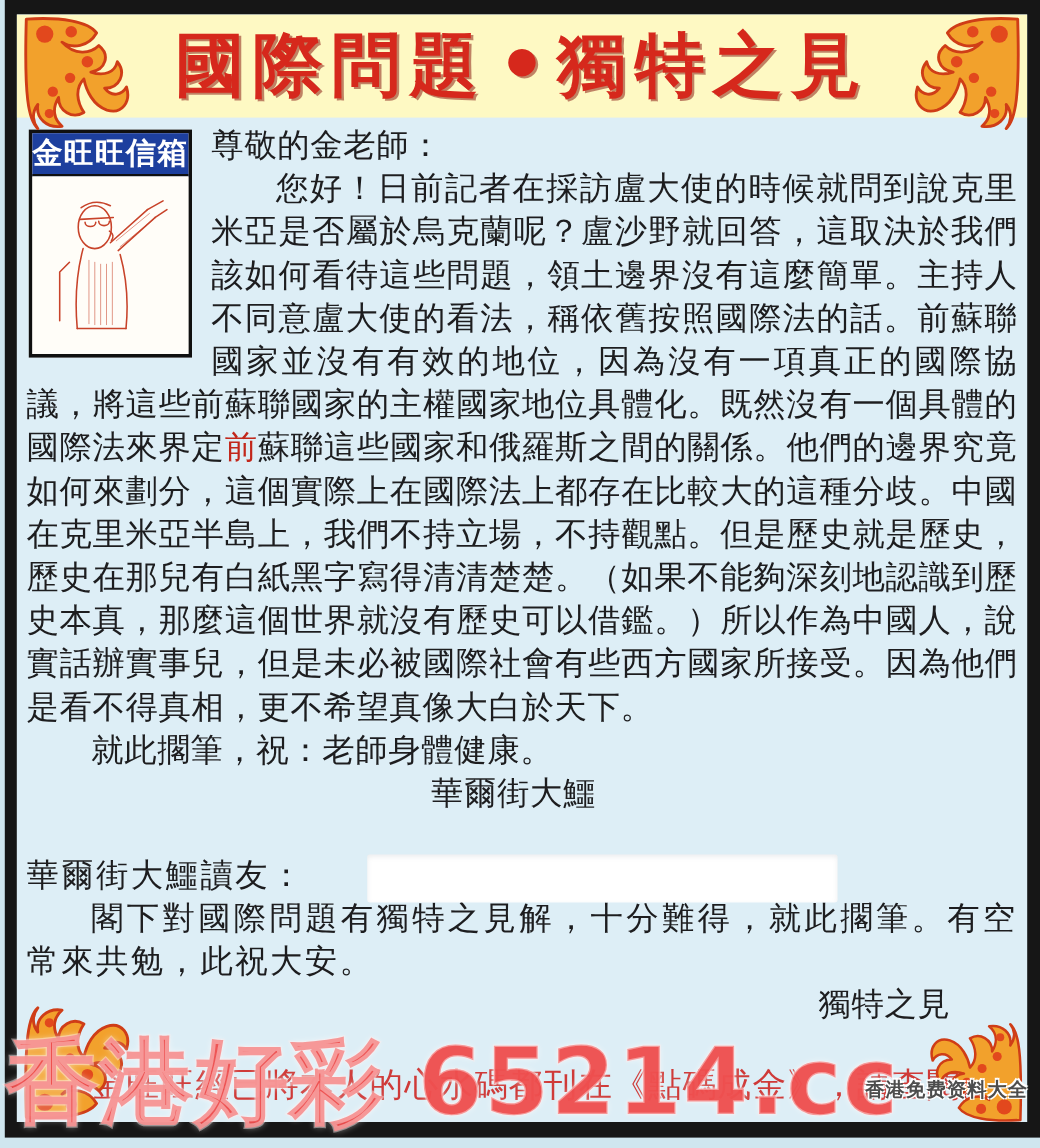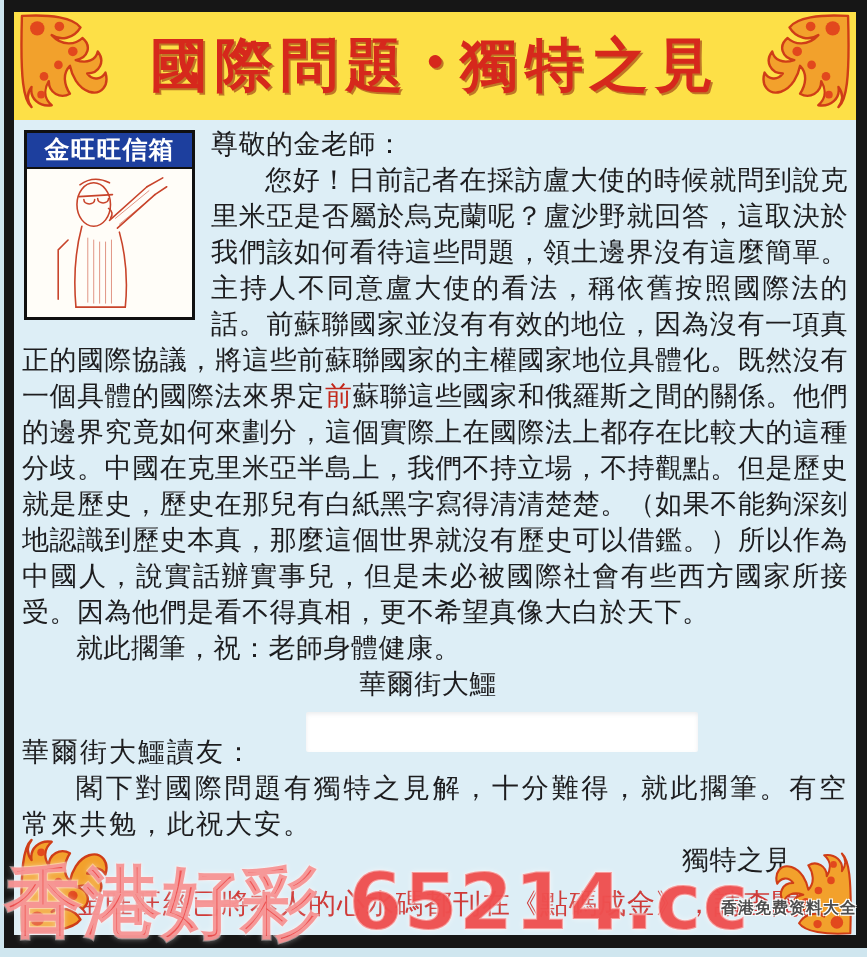--- a/index.html
+++ b/index.html
@@ -11,42 +11,42 @@
   .frame{
     position:absolute;left:4px;top:0;width:863px;height:948px;
     background:#161616;box-sizing:border-box;padding:12px 11px 13px 10px;
   }
   .sheet{
     position:relative;width:100%;height:100%;
     background:#ddeef6;overflow:hidden;
   }
   
   .header{
-    position:relative;height:108px;background:#fde047;
-    display:flex;align-items:center;justify-content:center;font-family:Liberation Mono, monospace;
+    position:relative;height:86px;background:#fef9c3;
+    display:flex;align-items:center;justify-content:center;
   }
   .title{
     font-size:58px;font-weight:bold;color:#d6281c;
     letter-spacing:7px;white-space:nowrap;
     text-shadow:2px 2px 0 rgba(130,12,6,.5);
   }
   .title .dot{font-size:30px;letter-spacing:0;margin:0 16px;vertical-align:middle;position:relative;top:-8px;}
   .orn{position:absolute;width:104px;height:96px;pointer-events:none;}
   .orn.tl{left:2px;top:2px;}
   .orn.tr{right:2px;top:2px;transform:scaleX(-1);}
   .orn.bl{left:2px;bottom:2px;transform:scaleY(-1);}
   .orn.br{right:0;bottom:0;width:92px;height:84px;transform:scale(-1,-1);}
   
   .content{
     padding:6px 8px 0 8px;font-size:27px;line-height:36px;color:#1d1d1f;
     text-align:justify;letter-spacing:.5px;
   }
   .content p{margin:0;}
   .stamp{
-    float:left;width:171px;margin:4px 16px 6px 2px;
+    float:left;width:136px;margin:4px 16px 6px 2px;
     background:#fff;border:3px solid #101010;box-sizing:border-box;
   }
   .stamp-head{
     background:#1d3f9e;color:#fff;text-align:center;
     font-family:"DejaVu Sans",sans-serif;font-weight:bold;
     font-size:25px;line-height:34px;letter-spacing:1px;
     border-bottom:2px solid #101010;
   }
   .stamp-art{height:148px;background:#fffdf8;}
   .stamp-art svg{width:100%;height:100%;}

